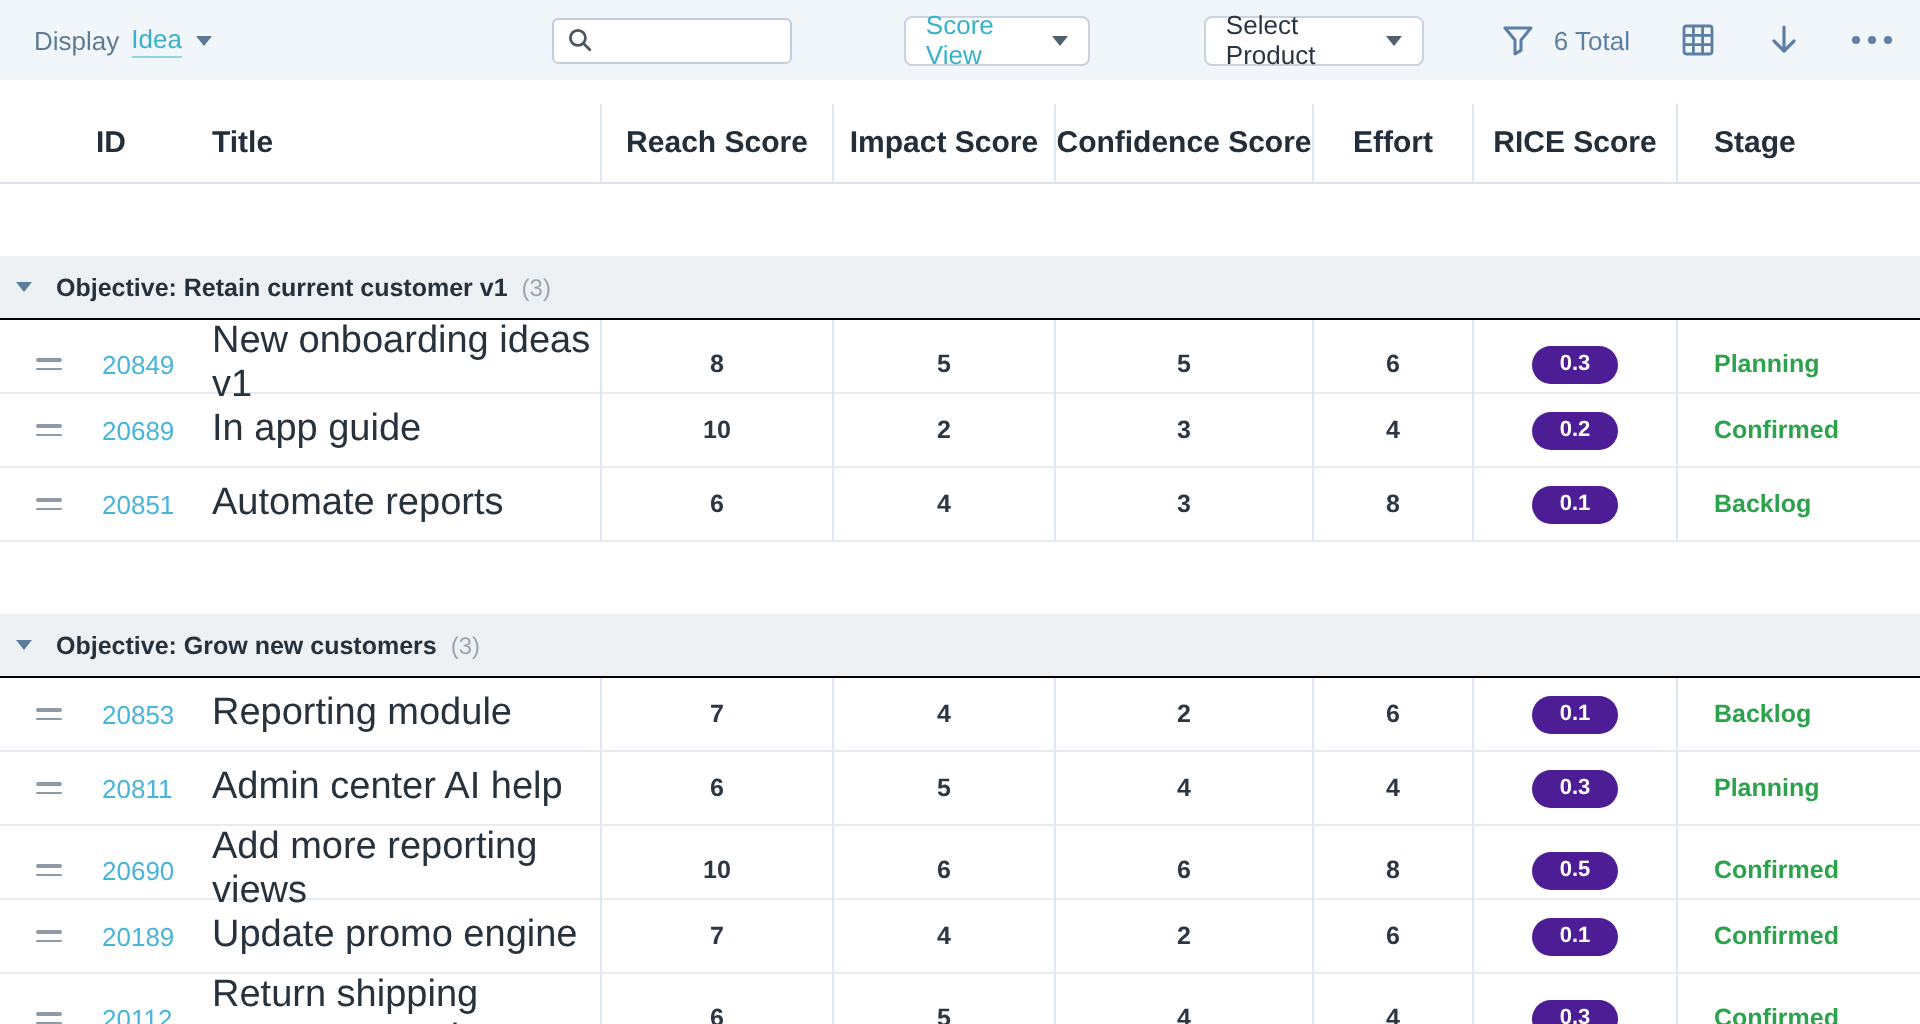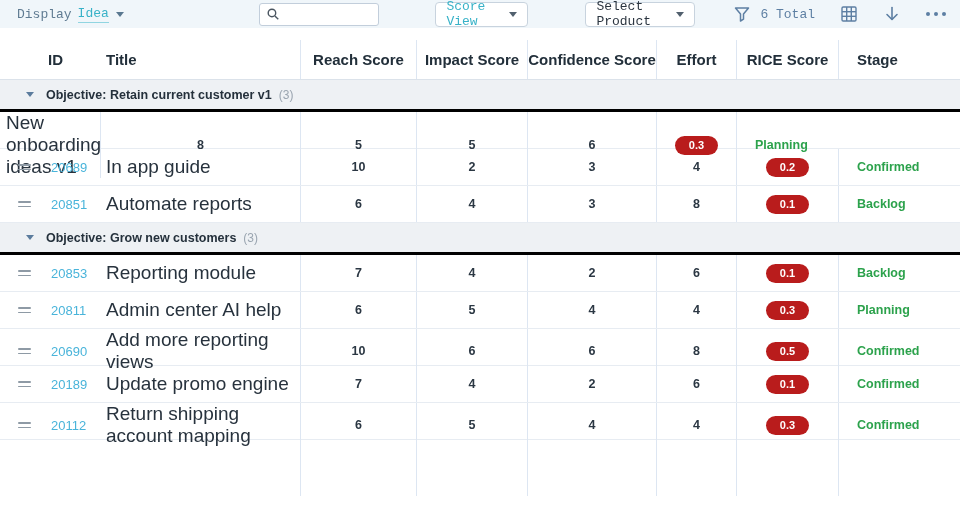--- a/index.html
+++ b/index.html
@@ -1,21 +1,21 @@
 <!DOCTYPE html>
 <html><head>
 <meta charset="utf-8">
 <style>
   * { margin:0; padding:0; box-sizing:border-box; }
   html,body { width:960px; height:512px; overflow:hidden; background:#fff;
     font-family:"Liberation Sans","DejaVu Sans",sans-serif; }
 
   
-  .toolbar { height:28px; background:#f0f6fa; display:flex; 
-    padding:0 14px 0 17px;font-family:Liberation Mono, monospace; }
+  .toolbar { height:40px; background:#f0f6fa; display:flex; 
+    padding:0 14px 0 17px; }
   .display-group { display:flex; align-items:center; font-size:13px; cursor:pointer; }
   .display-label { color:#5f7b92; margin-right:6px; }
   .display-value { color:#38b2c8; border-bottom:1px solid #90d5e1; padding-bottom:1px; }
   .caret { width:0; height:0; border-left:4px solid transparent; border-right:4px solid transparent;
     border-top:5px solid #5a7890; margin-left:7px; }
   .caret.dark { border-top-color:#51606e; }
 
   .toolbar-right { margin-left:auto; display:flex; align-items:center; }
   .search-box { width:120px; height:23px; background:#fff; border:1px solid #c2cedb;
     border-radius:3px; display:flex; align-items:center; padding:0 6px; margin-right:12px; }
@@ -38,35 +38,35 @@
   .thead { height:52px; padding-top:12px; border-bottom:1px solid #dbe2ea; }
   .th { display:flex; align-items:center; height:100%; font-size:15px; font-weight:bold;
     color:#222f3a; }
   .th.center { justify-content:center; }
   .bL { border-left:1px solid #dde6f2; }
   .th-id { padding-left:48px; }
   .th-title { padding-left:6px; }
   .th-stage { padding-left:18px; }
 
   .group-row { height:32px; background:#eef1f4; display:flex; align-items:center;
-    padding-left:26px; border-bottom:3px solid #000000; cursor:pointer; }
+    padding-left:8px; border-bottom:1px solid #000000; cursor:pointer;margin-top:36px; }
   .group-caret { width:0; height:0; border-left:4px solid transparent; border-right:4px solid transparent;
     border-top:5px solid #5b7c9d; margin-right:12px; }
   .group-label { font-size:12.5px; font-weight:bold; color:#25313c; }
   .group-count { font-size:12px; color:#9aa5b0; margin-left:7px; }
 
   .row { height:37px; border-bottom:1px solid #e7ecf2; align-items:center; cursor:pointer; }
   .cell { height:100%; display:flex; align-items:center; font-size:12.5px; color:#2a3642; }
   .cell.center { justify-content:center; font-weight:600; color:#2b3743; }
   .cell-id { padding-left:18px; }
   .drag { display:flex; flex-direction:column; gap:3px; margin-right:20px; cursor:grab; }
   .drag i { display:block; width:13px; height:1.5px; background:#8e9aa5; border-radius:1px; }
   .id-link { font-size:13px; color:#49b4da; text-decoration:none; }
   .cell-title { padding-left:6px; font-size:19px; color:#27323d; }
-  .badge { display:inline-block; background:#b91c1c; color:#fff; border-radius:10px;
+  .badge { display:inline-block; background:#4c1d95; color:#fff; border-radius:10px;
     padding:4px 14px; font-size:11px; font-weight:bold; line-height:1; }
   .cell-stage { padding-left:18px; color:#2ca24c; font-weight:600; font-size:12.5px; }
 
   .empty-row { height:56px; }
   .empty-row .cell { height:100%; }
 </style>
 </head>
 <body>
 
 <div class="toolbar">
@@ -147,20 +147,27 @@
 </div>
 
 <div>
   <div class="group-row">
     <span class="group-caret"></span>
     <span class="group-label">Objective: Retain current customer v1</span>
     <span class="group-count">(3)</span>
   </div>
 
   <div class="row grid-cols">
+    <div class="cell cell-id">
+      <span class="drag">
+          <i></i>
+          <i></i>
+        </span>
+      <a class="id-link" href="#">20849</a>
+    </div>
     <div class="cell cell-title">New onboarding ideas v1</div>
     <div class="cell center bL">8</div>
     <div class="cell center bL">5</div>
     <div class="cell center bL">5</div>
     <div class="cell center bL">6</div>
     <div class="cell center bL">
       <span class="badge">0.3</span>
     </div>
     <div class="cell cell-stage bL">Planning</div>
   </div>

